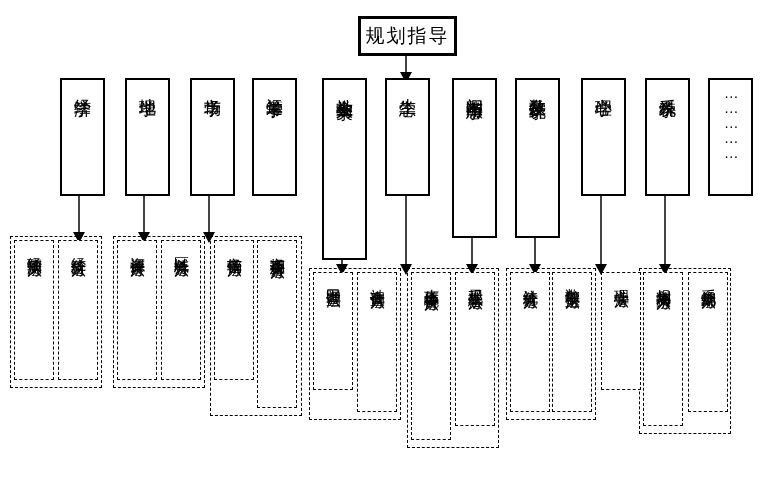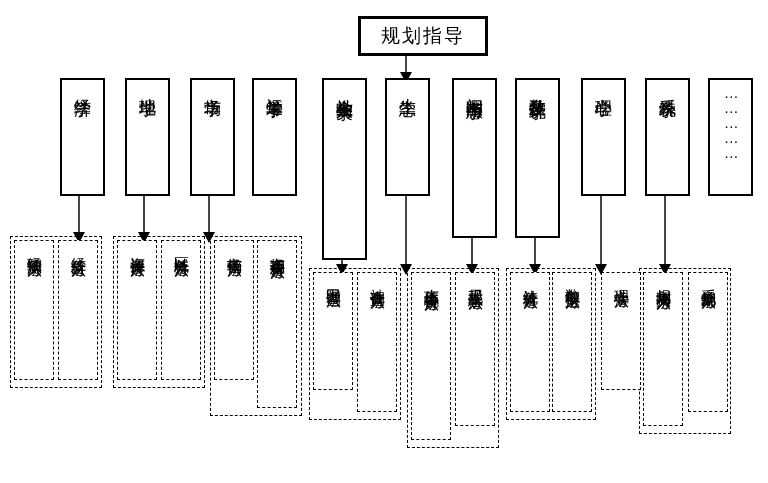--- a/index.html
+++ b/index.html
@@ -96,21 +96,21 @@
     line-height: 1.05;
     letter-spacing: 0px;
     white-space: nowrap;
   }
 </style>
 </head>
 <body>
 
 <div id="canvas">
 
-  <div class="root-box" id="root-box" style="left: 358px; top: 16px; width: 130px; height: 40px;">
+  <div class="root-box" id="root-box" style="left: 358px; top: 16px; width: 99px; height: 40px;">
     <span>规划指导</span>
   </div>
 
   <div id="groups-layer">
       <div class="group" style="left: 10px; top: 236px; width: 92px; height: 152px;"></div>
       <div class="group" style="left: 113px; top: 236px; width: 92px; height: 152px;"></div>
       <div class="group" style="left: 210px; top: 236px; width: 92px; height: 180px;"></div>
       <div class="group" style="left: 309px; top: 268px; width: 92px; height: 152px;"></div>
       <div class="group" style="left: 407px; top: 268px; width: 92px; height: 180px;"></div>
       <div class="group" style="left: 506px; top: 268px; width: 90px; height: 152px;"></div>

